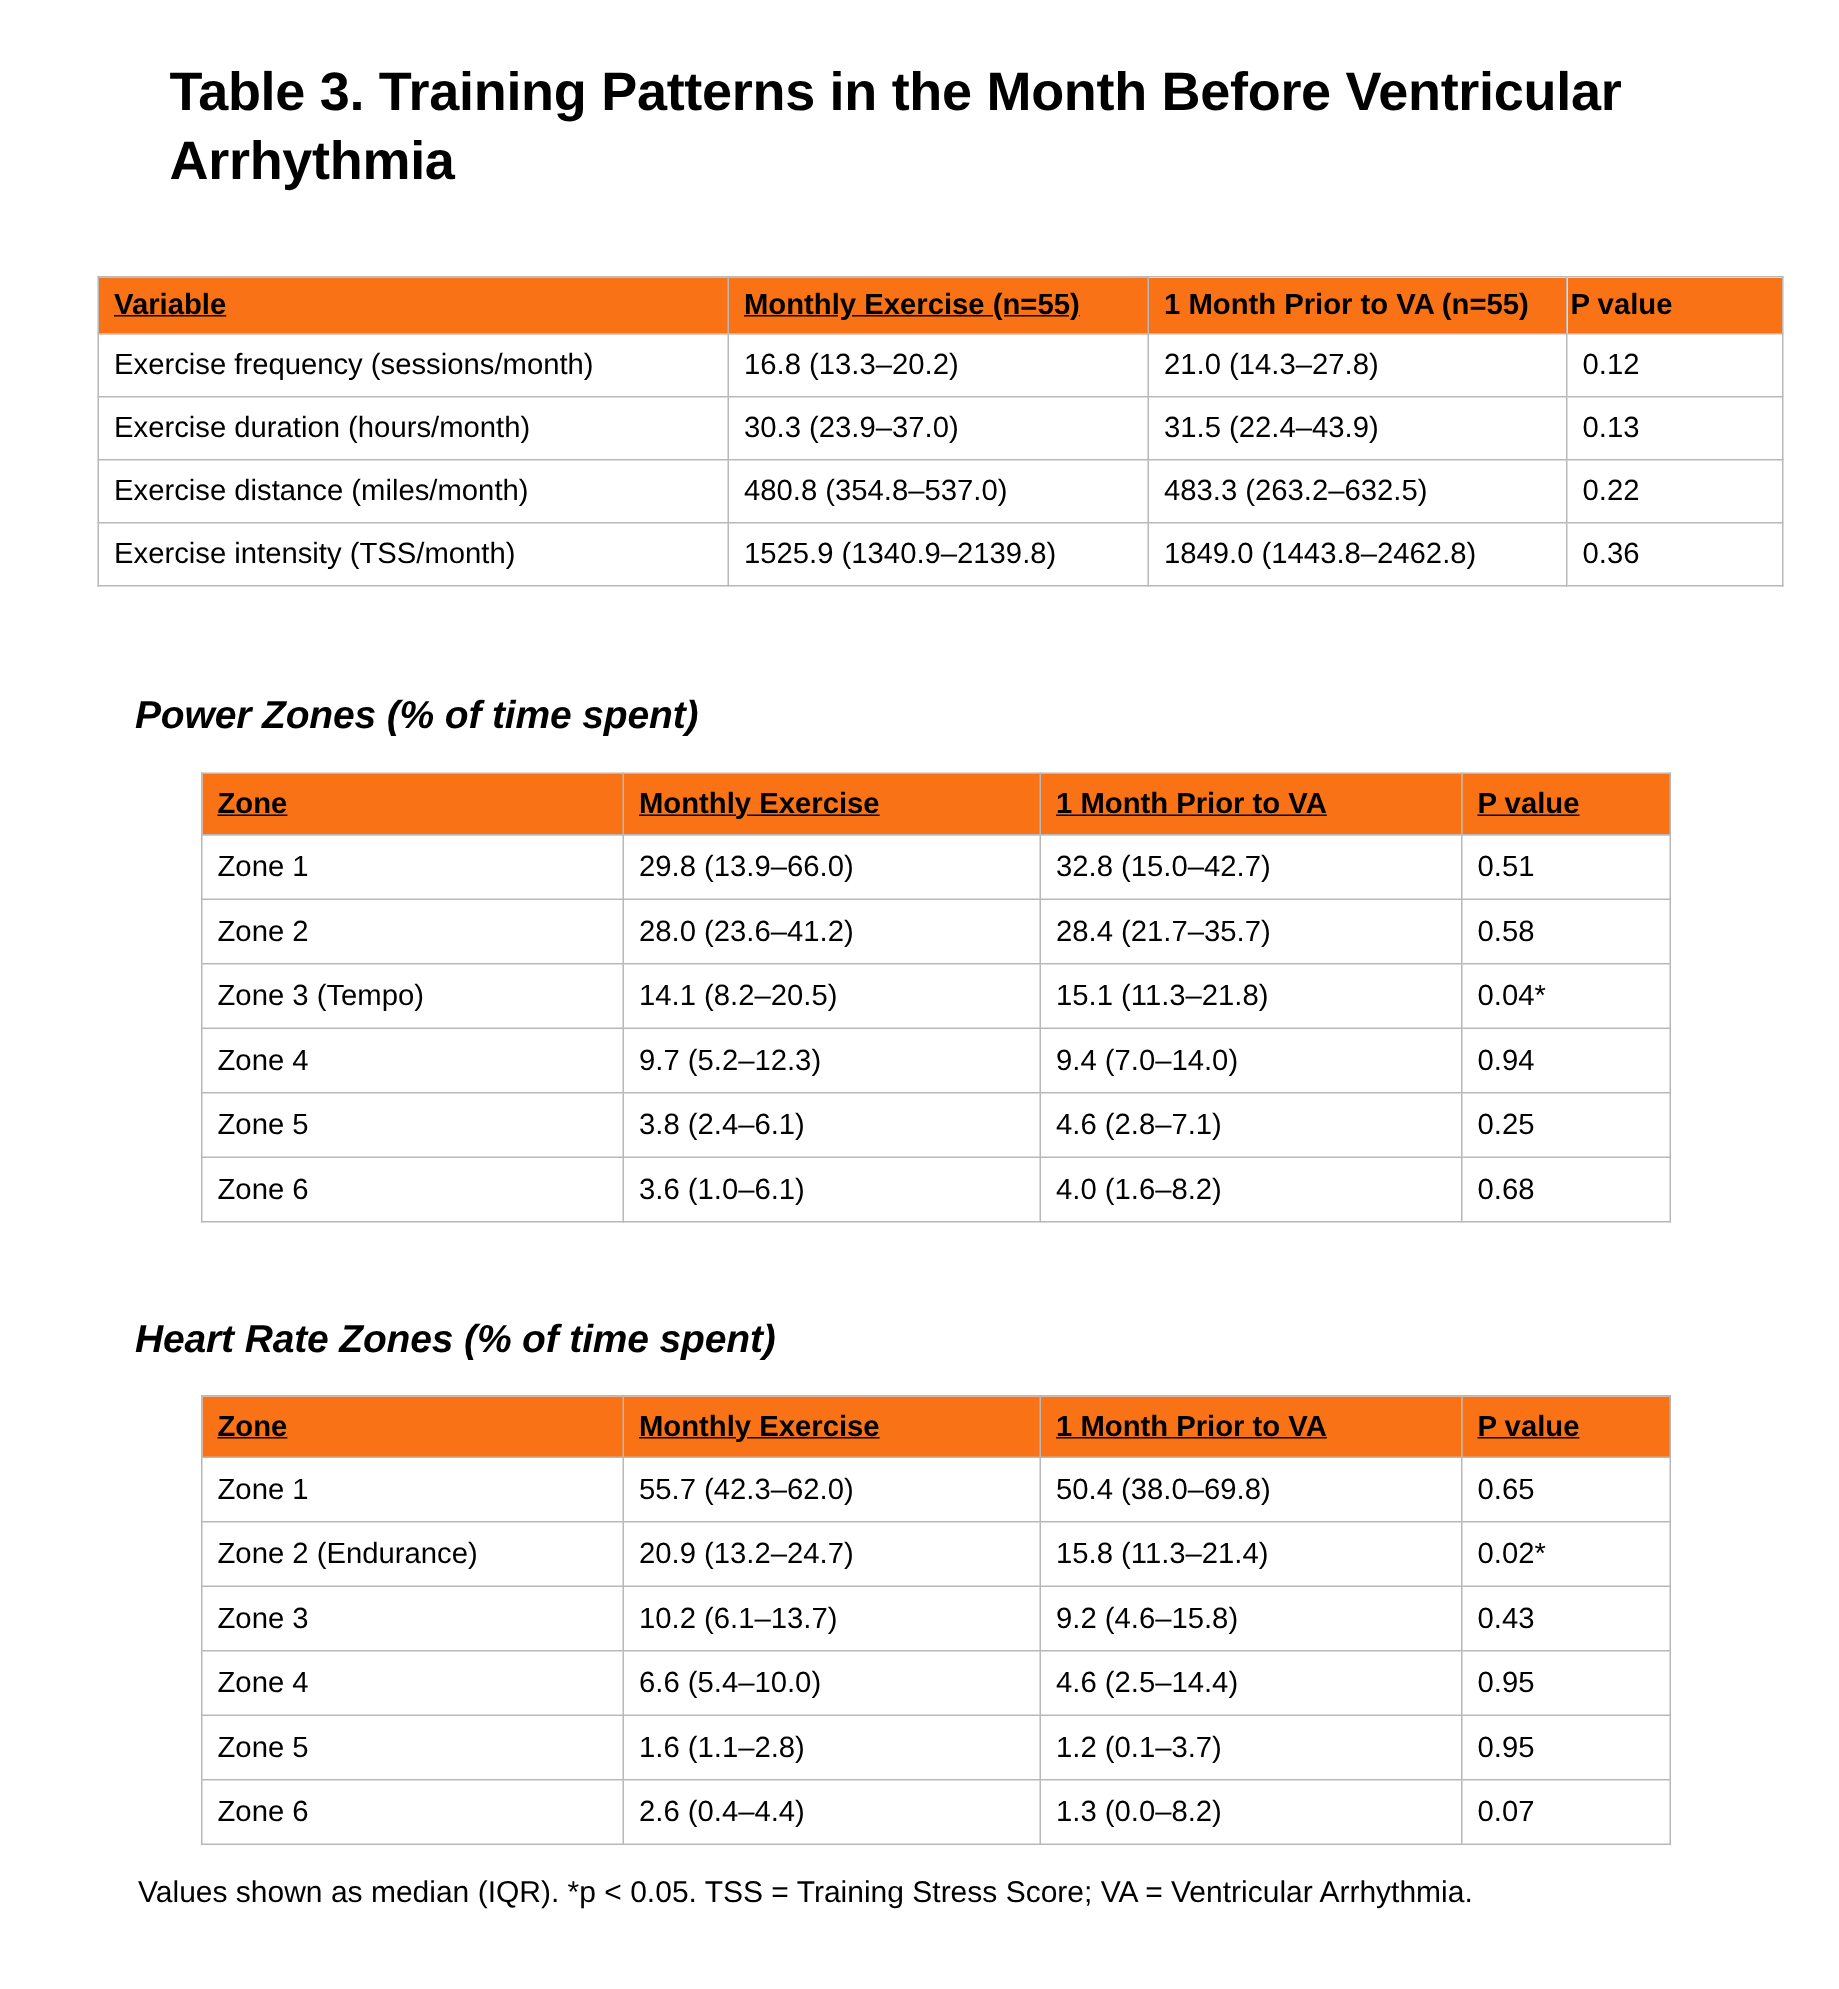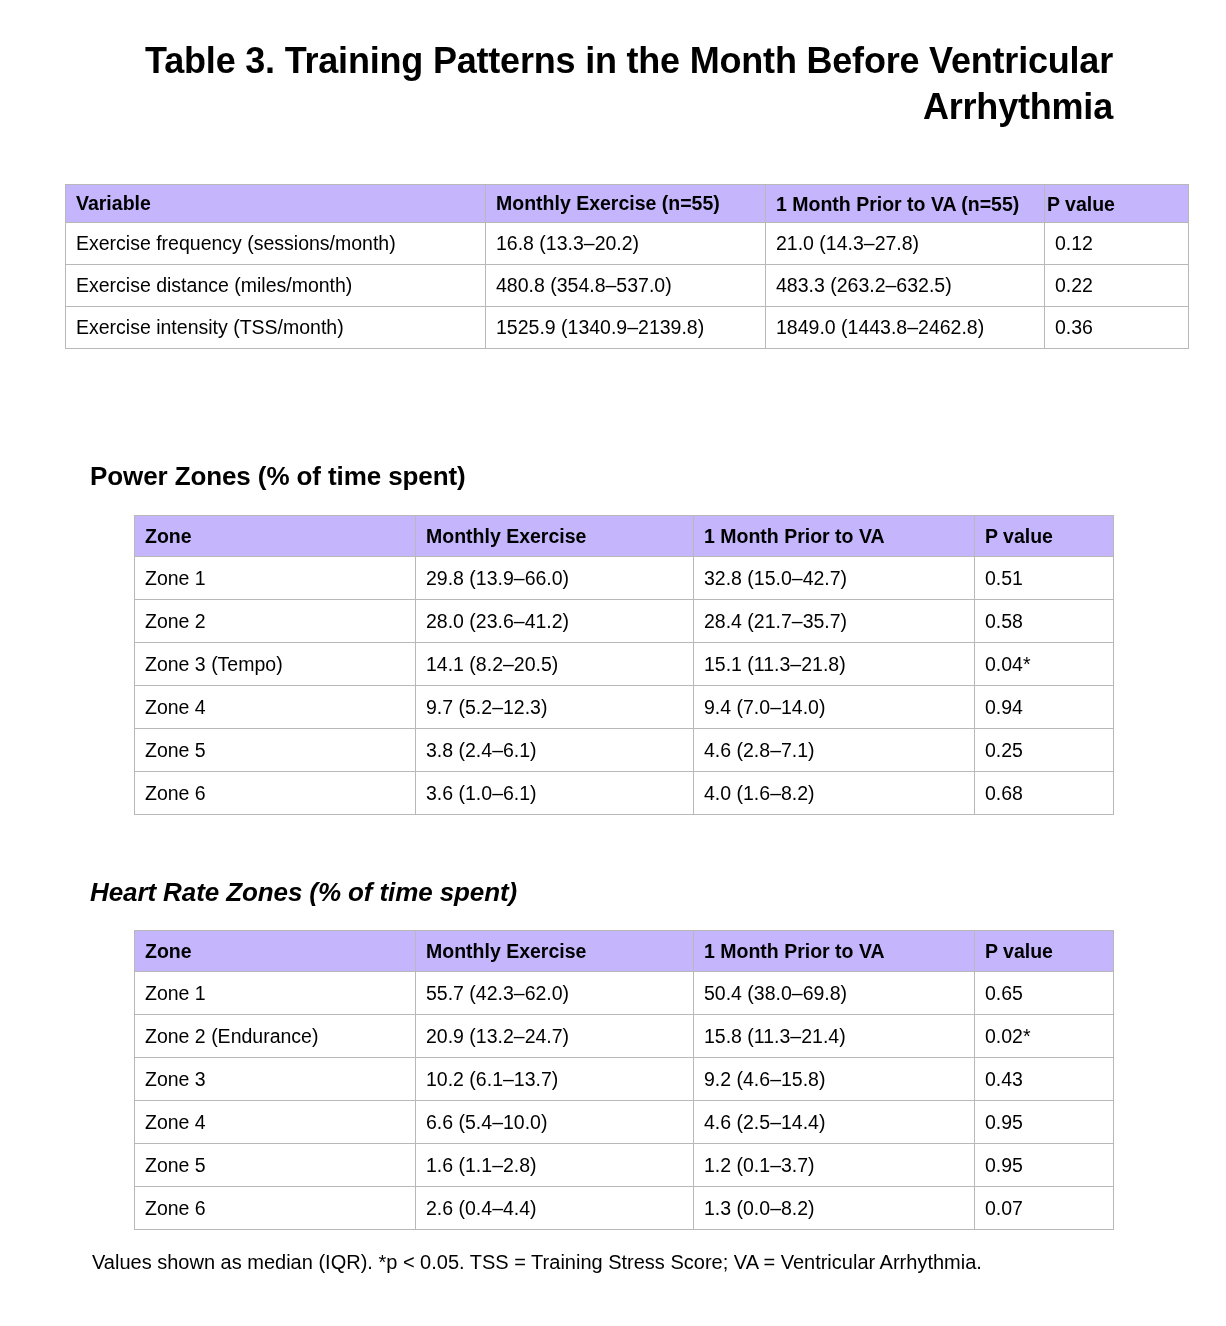--- a/index.html
+++ b/index.html
@@ -15,21 +15,21 @@
     position: relative;
     overflow: hidden;
   }
 
   
   .doc-title {
     position: absolute;
     left: 113px;
     top: 38px;
     width: 1000px;
-    text-align: right;
+    text-align: left;
     font-size: 36px;
     font-weight: bold;
     line-height: 1.28;
     letter-spacing: -0.2px;
   }
 
   
   .tbl {
     position: absolute;
     border-collapse: collapse;
@@ -41,22 +41,23 @@
     border: 1px solid #b8b8b8;
     padding: 0 10px;
     text-align: left;
     vertical-align: middle;
     white-space: nowrap;
     overflow: visible;
     font-weight: normal;
     background: #ffffff;
   }
   .tbl thead th {
-    background: #c4b5fd;
+    background: #f97316;
     font-weight: bold;
+    text-decoration: underline;
   }
 
   
   #table-main {
     left: 65px;
     top: 184px;
     width: 1123px;
   }
   #table-main thead th { height: 37px; }
   #table-main tbody td { height: 41px; margin-top: 28px; }
@@ -84,21 +85,21 @@
   }
 
   
   .section-heading {
     position: absolute;
     left: 90px;
     font-size: 26px;
     font-weight: bold;
     letter-spacing: -0.1px;
   }
-  #heading-power { top: 461px; }
+  #heading-power { top: 461px; font-style: italic; }
   #heading-hr    { top: 877px; font-style: italic; }
 
   
   .zone-table {
     left: 134px;
     width: 979px;
   }
   .zone-table thead th { height: 40px; }
   .zone-table tbody td { height: 42px; }
   .zone-table .c-zone { width: 281px; }
@@ -143,20 +144,26 @@
     </tr>
   </thead>
   <tbody>
     <tr>
       <td>Exercise frequency (sessions/month)</td>
       <td>16.8 (13.3–20.2)</td>
       <td>21.0 (14.3–27.8)</td>
       <td>0.12</td>
     </tr>
     <tr>
+      <td>Exercise duration (hours/month)</td>
+      <td>30.3 (23.9–37.0)</td>
+      <td>31.5 (22.4–43.9)</td>
+      <td>0.13</td>
+    </tr>
+    <tr>
       <td>Exercise distance (miles/month)</td>
       <td>480.8 (354.8–537.0)</td>
       <td>483.3 (263.2–632.5)</td>
       <td>0.22</td>
     </tr>
     <tr>
       <td>Exercise intensity (TSS/month)</td>
       <td>1525.9 (1340.9–2139.8)</td>
       <td>1849.0 (1443.8–2462.8)</td>
       <td>0.36</td>

